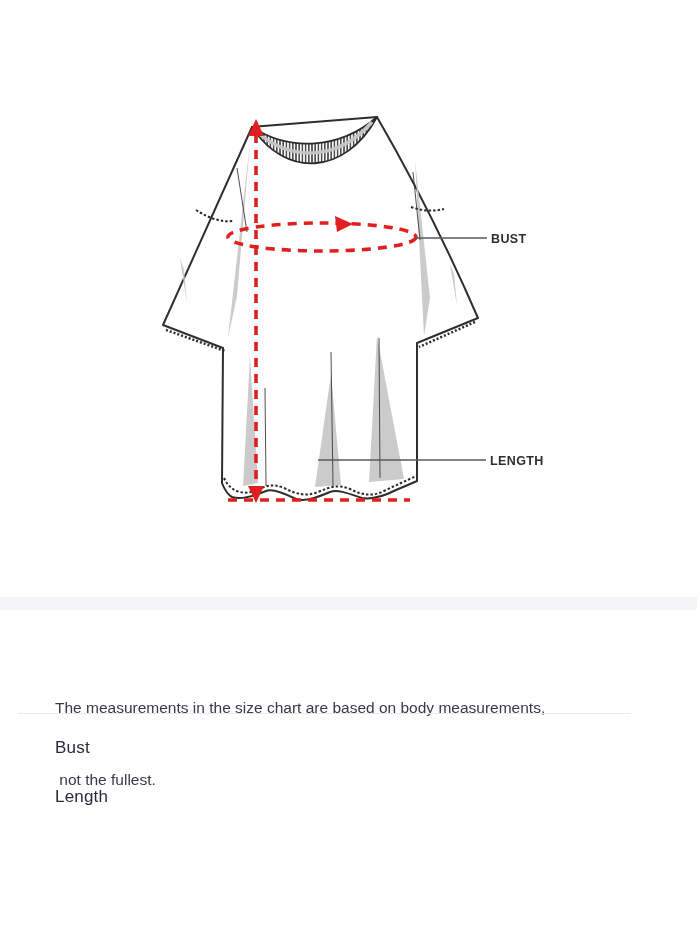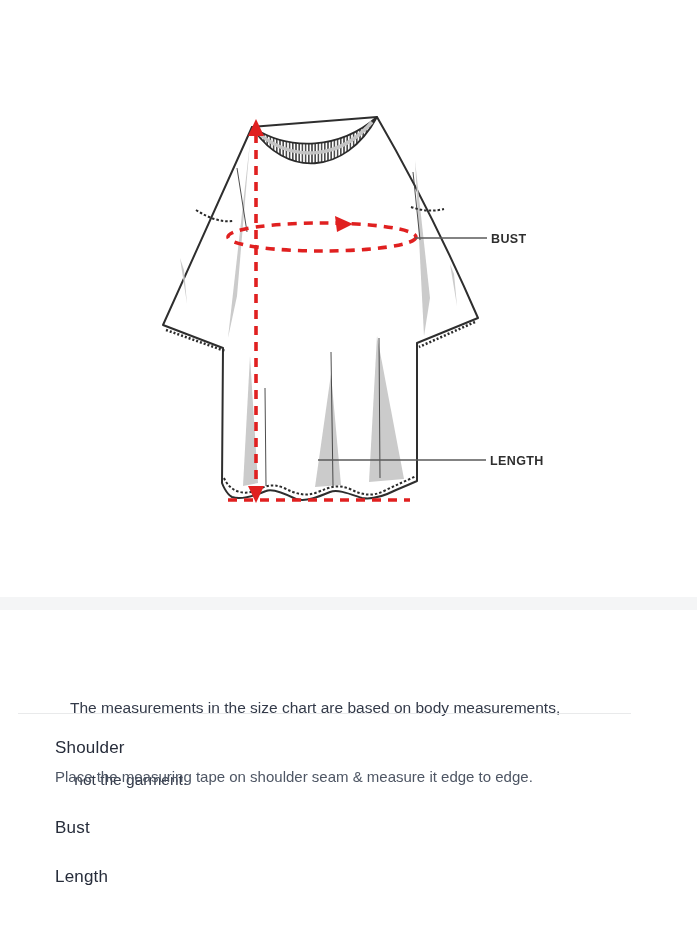--- a/index.html
+++ b/index.html
@@ -9,21 +9,21 @@
     position: relative;
     font-family: "Liberation Sans", sans-serif;
     overflow: hidden;
   }
   .diagram-wrap { position: absolute; top: 0; left: 0; width: 700px; height: 560px; }
   .section-band {
     position: absolute; top: 597px; left: 0; width: 697px; height: 13px;
     background: #f4f5f6;
   }
   .note {
-    position: absolute; top: 648px; left: 70px; width: 580px;
+    position: absolute; top: 648px; left: 55px; width: 580px;
     font-size: 15.5px; line-height: 24px; color: #333a49;
     white-space: pre-wrap;
   }
   .divider {
     position: absolute; top: 713px; left: 18px; width: 613px; height: 1px;
     background: #e9eaeb;
   }
   .sections { position: absolute; top: 737px; left: 55px; width: 580px; }
   .measure-section { margin-bottom: 27px; }
   .measure-section h3 {
@@ -111,30 +111,26 @@
       <line x1="318" y1="460" x2="486" y2="460" stroke="#5a5a5a" stroke-width="1.3"></line>
       <text x="490" y="465" class="callout-label">LENGTH</text>
     </g>
   </svg>
 </div>
 
 <div class="section-band"></div>
 
 <div class="note">
   <div>The measurements in the size chart are based on body measurements,</div>
-  <div> not the garment.</div>
+  <div> not the fullest.</div>
 </div>
 
 <div class="divider"></div>
 
 <div class="sections">
-  <div class="measure-section">
-    <h3>Shoulder</h3>
-    <p>Place the measuring tape on shoulder seam &amp; measure it edge to edge.</p>
-  </div>
   <div class="measure-section">
     <h3>Bust</h3>
   </div>
   <div class="measure-section">
     <h3>Length</h3>
 
   </div>
 </div>
 
 </body></html>

